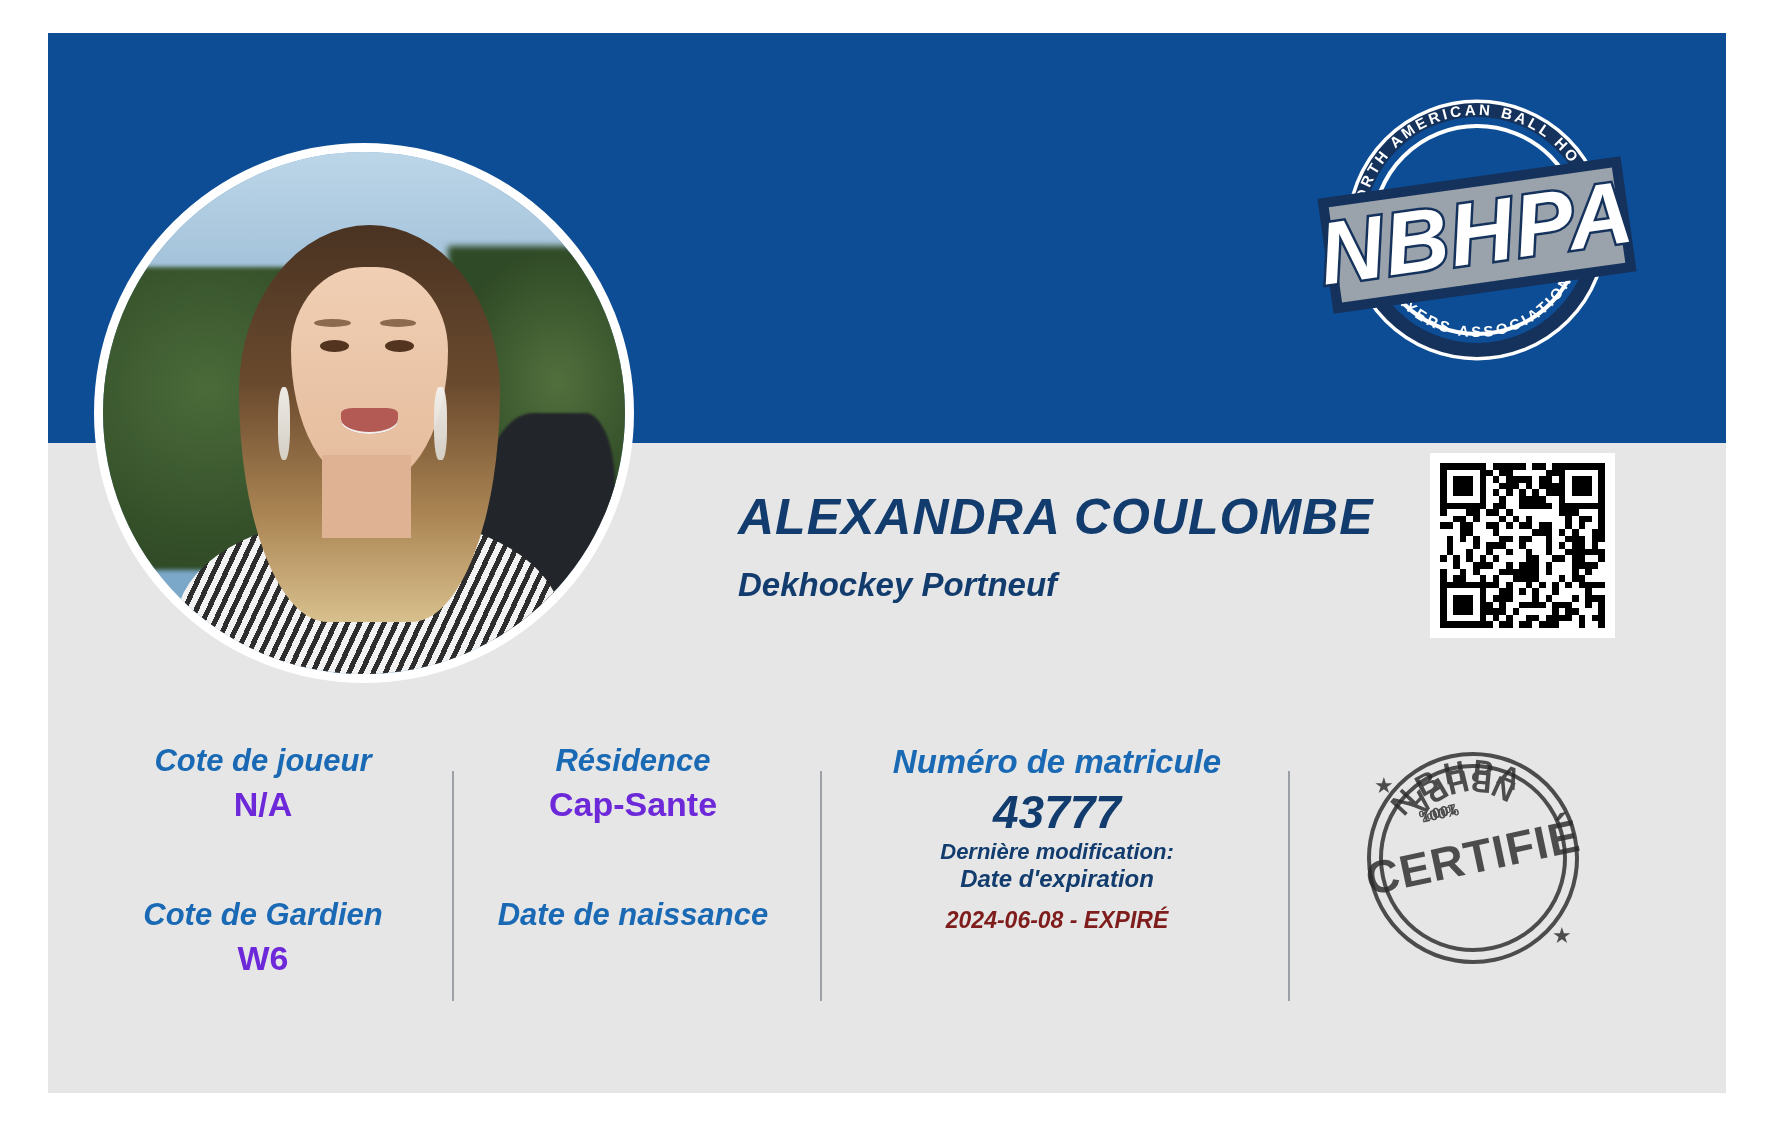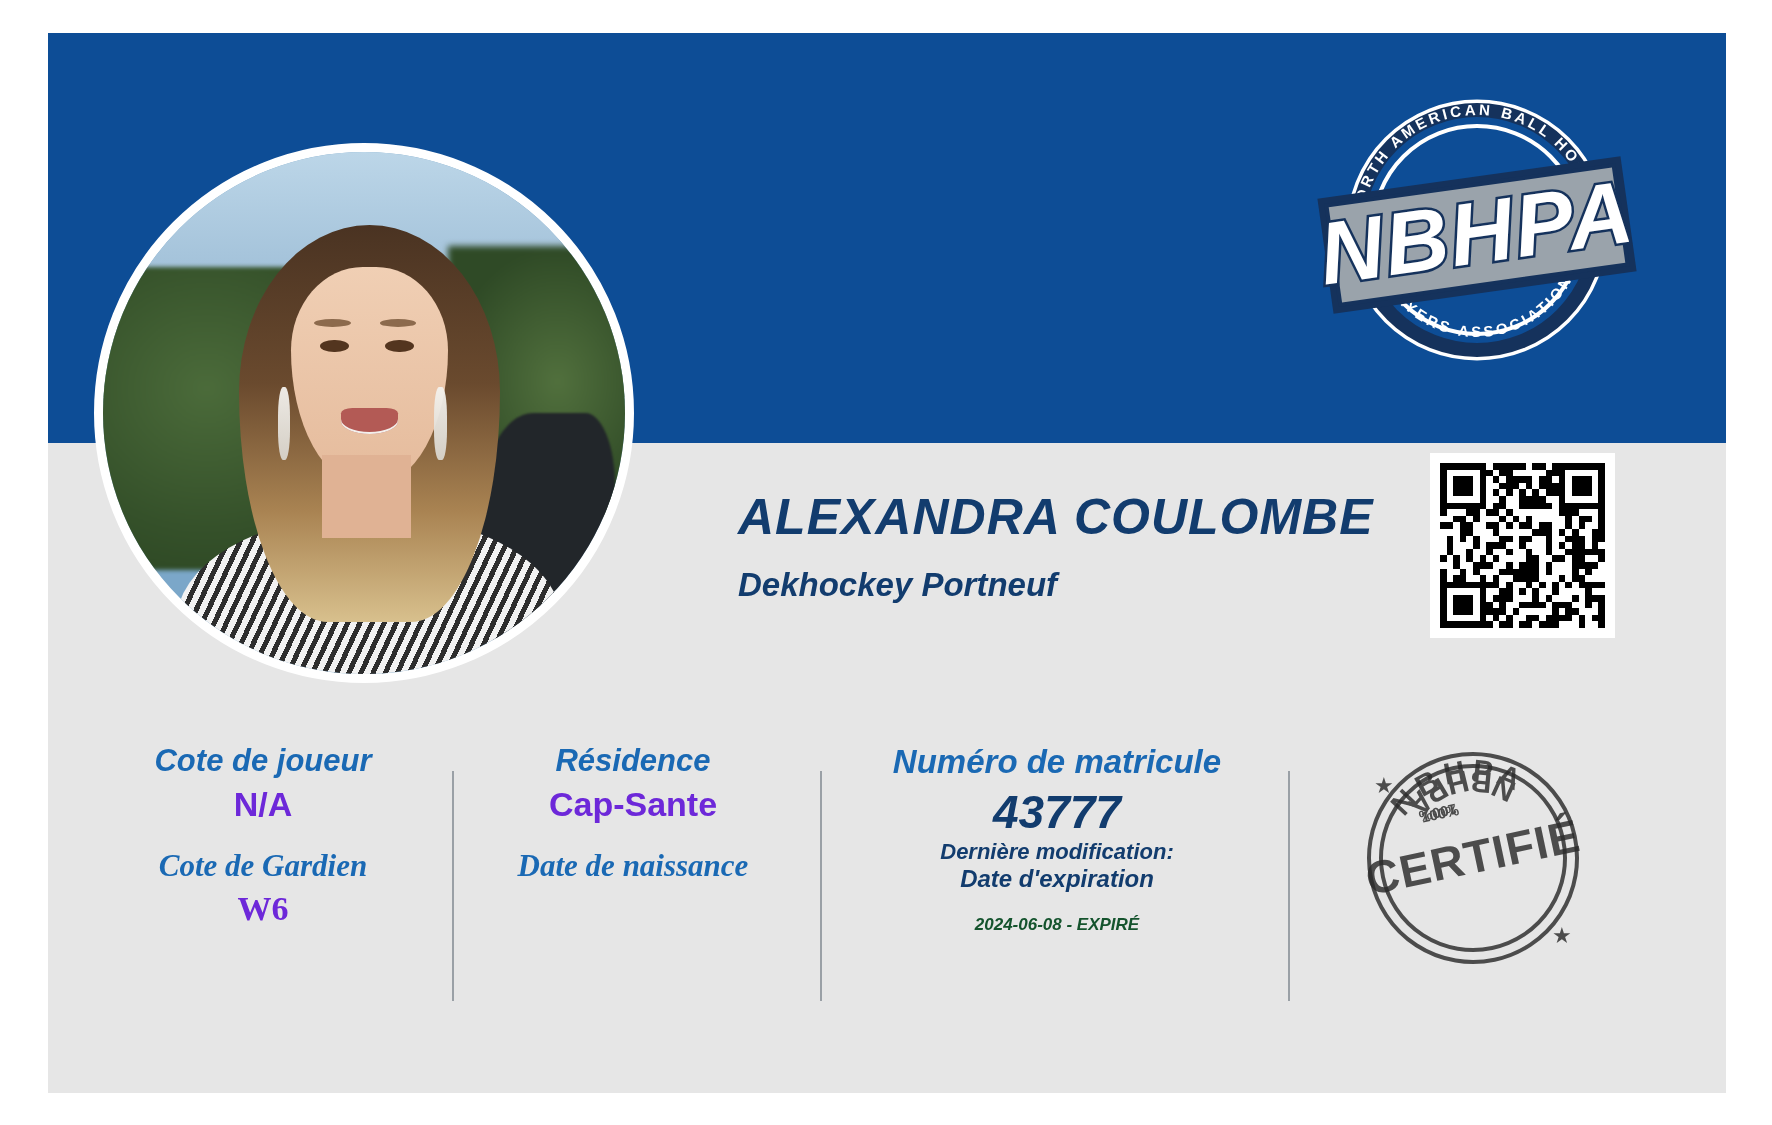--- a/index.html
+++ b/index.html
@@ -235,21 +235,21 @@
   .col .val {
     font-size: 34px;
     font-weight: bold;
     color: #6d28d9;
     margin-top: 6px;
   }
   .col.c1 { left: 50px;  width: 330px; text-align: center; }
   .col.c2 { left: 420px; width: 330px; }
   .col.c3 { left: 794px; width: 430px; text-align: center; }
 
-  .c1 .blk2, .c2 .blk2 { margin-top: 24px; font-family: Liberation Serif, serif; }
+  .c1 .blk2, .c2 .blk2 { margin-top: 73px; }
 
   .col.c3 .lbl-big { font-size: 33px; }
   .col.c3 .matricule {
     font-size: 46px;
     font-weight: bold;
     font-style: italic;
     color: #123c6e;
     margin-top: 4px;
   }
   .col.c3 .small-lbl {
@@ -258,25 +258,25 @@
     font-style: italic;
     color: #123c6e;
   }
   .col.c3 .exp-lbl {
     font-size: 24px;
     font-weight: bold;
     font-style: italic;
     color: #123c6e;
   }
   .col.c3 .exp-val {
-    font-size: 17px;
+    font-size: 23px;
     font-weight: bold;
     font-style: italic;
-    color: #14532d;
-    margin-top: 22px;
+    color: #7f1d1d;
+    margin-top: 14px;
   }
 
   .divider {
     position: absolute;
     top: 738px;
     width: 2px;
     height: 230px;
     background: #9aa0a6;
   }
   .divider.d1 { left: 404px; }

